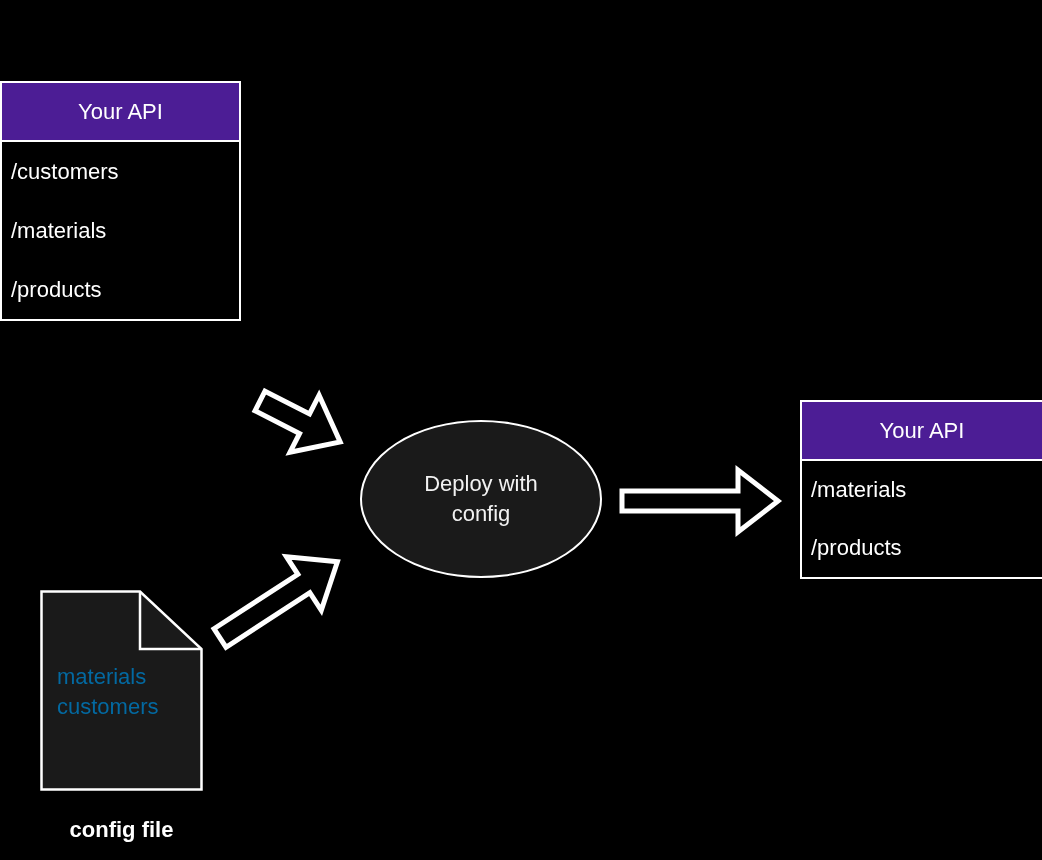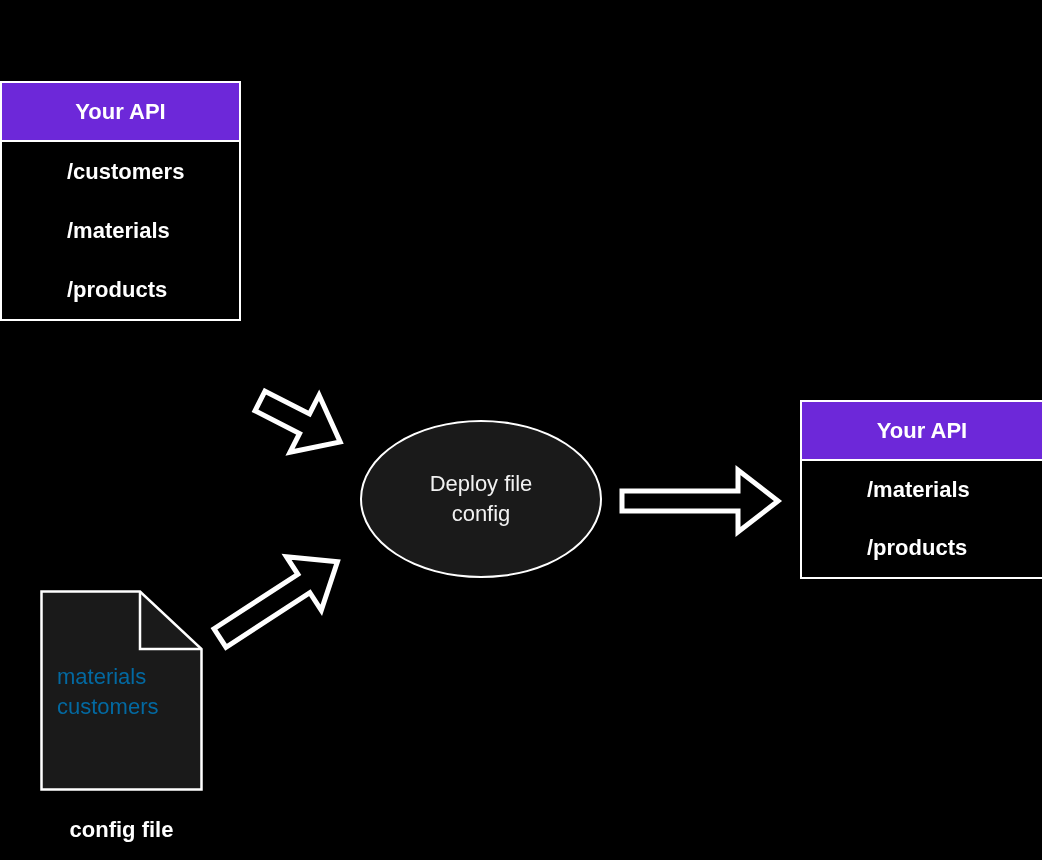--- a/index.html
+++ b/index.html
@@ -35,37 +35,36 @@
     top: 81px;
     width: 241px;
   }
   .right-box {
     left: 800px;
     top: 400px;
     width: 244px; 
   }
   .api-box-header {
     height: 57px;
-    background: #6d28d9;
+    background: #4c1d95;
     border-bottom: 2px solid #ffffff;
     display: flex;
     align-items: center;
     justify-content: center;
     font-size: 22px;
-    font-weight: 700;
+    font-weight: 400;
   }
   .endpoint {
     height: 59px;
     display: flex;
     align-items: center;
-    padding-left: 23px;
+    padding-left: 9px;
     font-size: 22px;
-    font-weight: 700;
+    font-weight: 400;
     white-space: nowrap;
-    margin-left: 42px;
   }
   .right-box .endpoint {
     height: 58px;
   }
   .deploy-ellipse {
     position: absolute;
     left: 360px;
     top: 420px;
     width: 242px;
     height: 158px;
@@ -123,21 +122,21 @@
   <div class="api-box left-box">
     <div class="api-box-header">Your API</div>
     <div class="api-box-body">
       <div class="endpoint">/customers</div>
       <div class="endpoint">/materials</div>
       <div class="endpoint">/products</div>
     </div>
   </div>
 
   <div class="deploy-ellipse">
-    <div>Deploy file</div>
+    <div>Deploy with</div>
     <div>config</div>
   </div>
 
   <svg class="doc-svg" width="163" height="201" viewBox="0 0 163 201">
     <path d="M 1.5 1.5 L 100 1.5 L 161.5 59 L 161.5 199.5 L 1.5 199.5 Z" fill="#1a1a1a" stroke="#ffffff" stroke-width="2.5" stroke-linejoin="miter"></path>
     <path d="M 100 1.5 L 100 59 L 161.5 59" fill="none" stroke="#ffffff" stroke-width="2.5" stroke-linejoin="miter"></path>
   </svg>
   <div class="doc-text">
     <div>materials</div>
     <div>customers</div>

